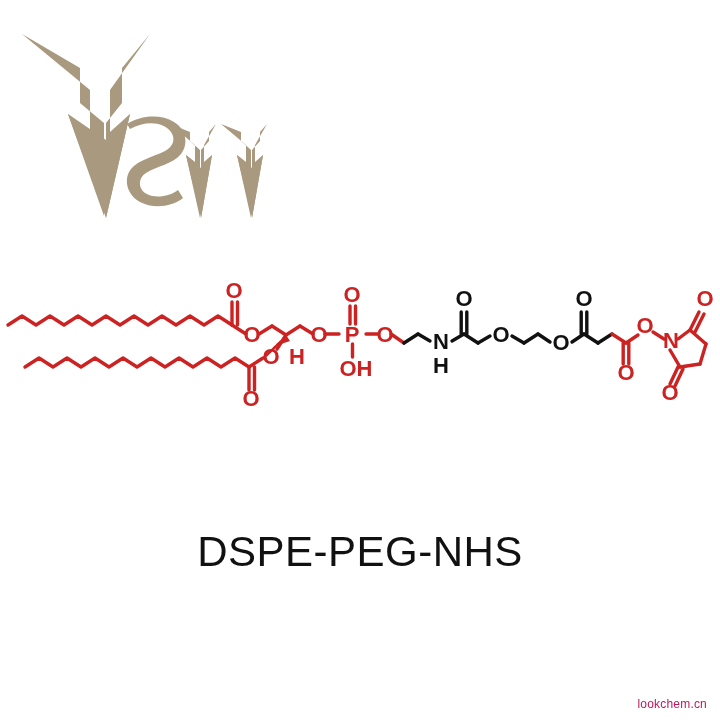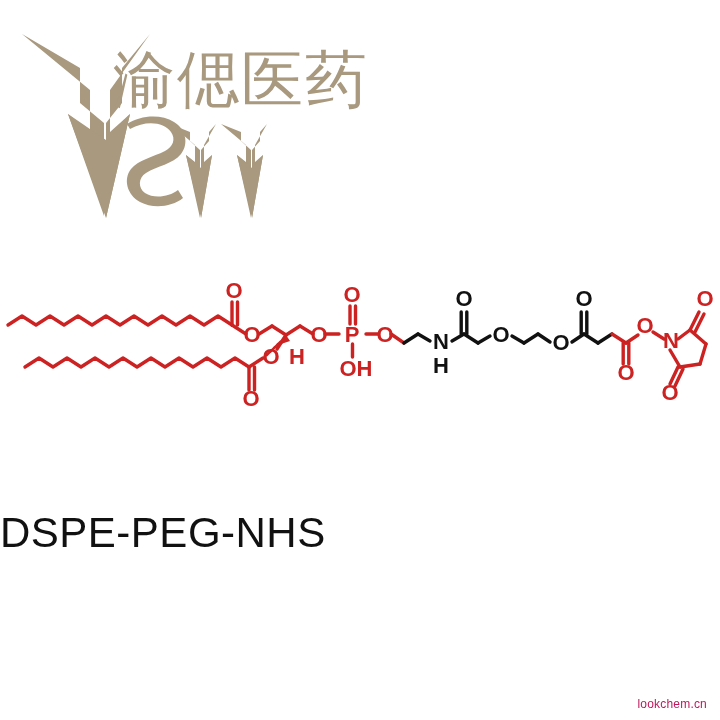--- a/index.html
+++ b/index.html
@@ -55,23 +55,23 @@
     left: 0px;
     top: 272px;
     width: 720px;
     height: 150px;
   }
 
   
   #caption {
     position: absolute;
     left: 0px;
-    top: 505px;
+    top: 524px;
     width: 720px;
-    text-align: left;
+    text-align: center;
     font-size: 42px;
     line-height: 56px;
     color: #111111;
     font-family: "Liberation Sans", sans-serif;
     letter-spacing: 0.5px;
     white-space: nowrap;
   }
 
   
   #watermark {
@@ -107,21 +107,20 @@
 
       <path d="M152 96 L177 117 L177 134 L168 127 L182 190 L182 122 L172 113 L172 104 Z" fill="#a8997f"></path>
       <path d="M198 96 L186 117 L186 134 L194 127 L183 190 L183 122 L191 113 L191 104 Z" fill="#a8997f"></path>
       <path d="M168 127 L183 190 L194 127 L183 140 Z" fill="#a8997f"></path>
 
       <path d="M203 96 L228 117 L228 134 L219 127 L233 190 L233 122 L223 113 L223 104 Z" fill="#a8997f"></path>
       <path d="M249 96 L237 117 L237 134 L245 127 L234 190 L234 122 L242 113 L242 104 Z" fill="#a8997f"></path>
       <path d="M219 127 L234 190 L245 127 L234 140 Z" fill="#a8997f"></path>
     </svg>
 
-    <div id="logo-cn-text">渝偲医药</div>
   </div>
 
   <svg id="structure" viewBox="0 0 720 150" aria-hidden="true">
     <g fill="none" stroke-linecap="round" stroke-linejoin="round">
 
       <g stroke="#cc2222" stroke-width="3.4">
         <polyline points="8,53 22,44 36,53 50,44 64,53 78,44 92,53 106,44 120,53 134,44 148,53 162,44 176,53 190,44 204,53 218,44 232,53"></polyline>
       </g>
 
       <g stroke="#cc2222" stroke-width="3.4">

